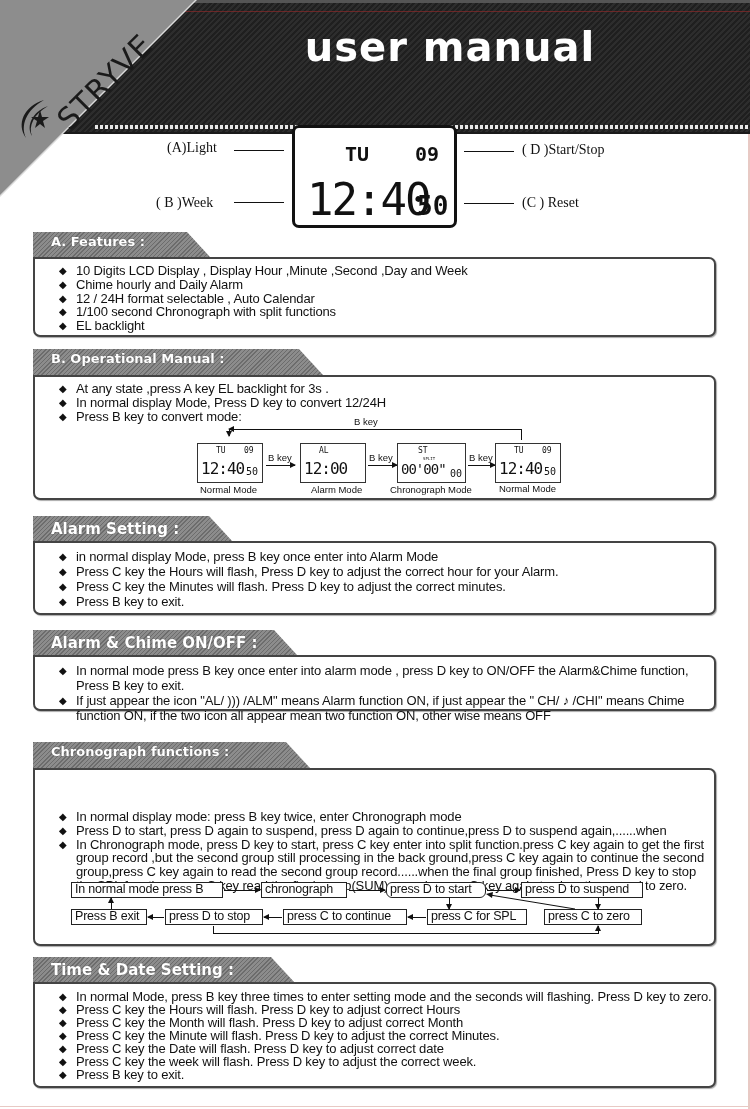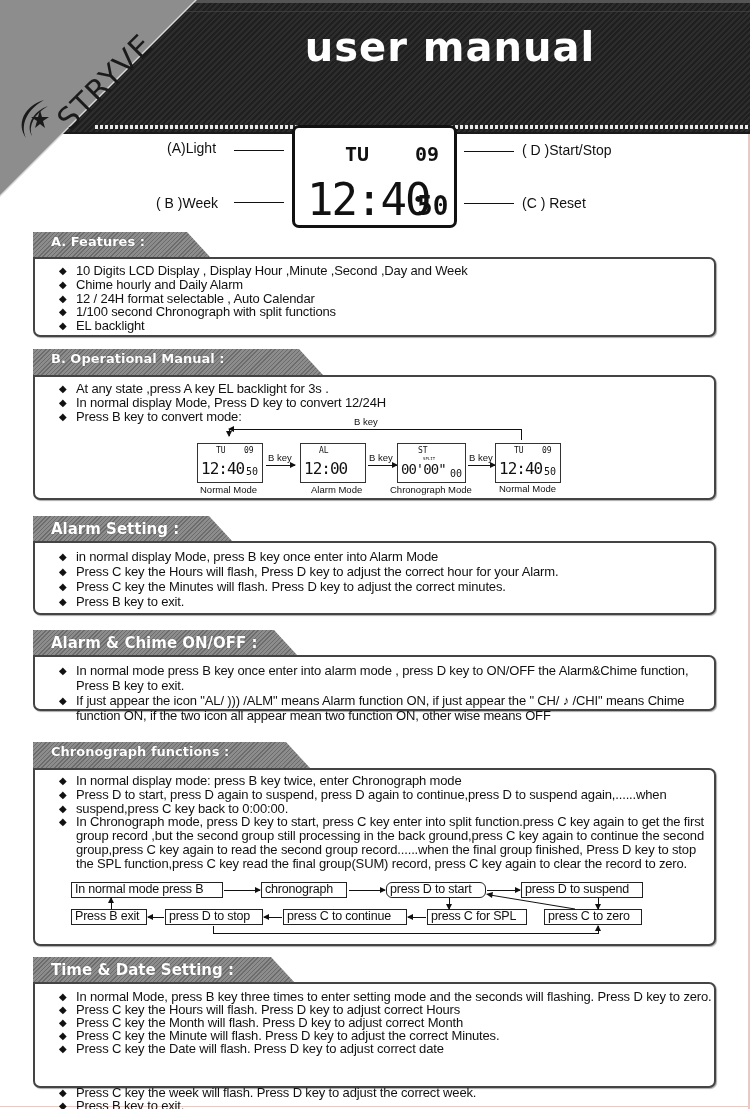--- a/index.html
+++ b/index.html
@@ -46,21 +46,21 @@
 
   
   .lcd {
     position: absolute; left: 292px; top: 125px; width: 165px; height: 103px;
     border: 3px solid #111; border-radius: 7px; background: #fff;
   }
   .lcd .day { position: absolute; left: 50px; top: 14px; font-family: "DejaVu Sans Mono", monospace; font-size: 20px; font-weight: bold; }
   .lcd .date { position: absolute; left: 120px; top: 14px; font-family: "DejaVu Sans Mono", monospace; font-size: 20px; font-weight: bold; }
   .lcd .time { position: absolute; left: 12px; top: 48px; font-family: "DejaVu Sans Mono", monospace; font-size: 44px; letter-spacing: -2px; line-height: 48px; }
   .lcd .sec { position: absolute; left: 122px; top: 64px; font-family: "DejaVu Sans Mono", monospace; font-size: 26px; font-weight: bold; line-height: 28px; }
-  .btn-label { position: absolute; font-size: 14px; font-family: Liberation Sans, sans-serif; color: #111; }
+  .btn-label { position: absolute; font-size: 14px; font-family: Liberation Serif, serif; color: #111; }
   .leader { position: absolute; height: 1px; background: #111; }
 
   
   .sec-tab {
     position: absolute; left: 33px; height: 26px;
     background: repeating-linear-gradient(135deg, #6c6c6c 0 1px, #8c8c8c 1px 3px);
     clip-path: polygon(0 0, calc(100% - 24px) 0, 100% 100%, 0 100%);
   }
   .sec-tab span {
     position: absolute; left: 18px; top: 2px; color: #fff; font-weight: bold;
@@ -237,24 +237,23 @@
   <ul class="bullets" style="padding-top:6px; padding-right:8px;">
     <li class="cond" style="line-height:15px;">In normal mode press B key once enter into alarm mode , press D key to ON/OFF the Alarm&amp;Chime function, Press B key to exit.</li>
     <li class="cond" style="line-height:15px;">If just appear the icon  "AL/ ))) /ALM"  means Alarm function ON, if just appear the  " CH/ ♪ /CHI" means Chime function ON, if the two icon all appear mean two function ON, other wise means OFF</li>
   </ul>
 </div>
 
 <div class="sec-tab" style="top:742px; width:277px;">
   <span>Chronograph functions :</span>
 </div>
 <div class="sec-box" style="top:768px; height:178px;">
-  <ul class="bullets" style="padding-top:4px; padding-right:6px;">
+  <ul class="bullets" style="padding-top:4px; padding-right:6px;margin-top:36px;">
     <li class="cond">In normal display mode: press B key twice, enter Chronograph mode</li>
     <li class="cond2">Press D to start, press D again to suspend, press D again to continue,press D to suspend again,......when</li>
-    <li class="cond">suspend,press C key back to 0:00:00.</li>
     <li class="cond2">In Chronograph mode, press D key to start, press C key enter into split function.press C key again to get the first group record ,but the second group still processing in the back ground,press C key again to continue the second group,press C key again to read the second group record......when the final group finished, Press D key to stop the SPL function,press C key read the final group(SUM) record, press C key again to clear the record to zero.</li>
   </ul>
 </div>
 
 <div class="fbox" style="left:71px; top:882px; width:152px;">In normal mode press B</div>
 <div class="arrow-h" style="left:224px; top:890px; width:36px;"></div>
 <div class="fbox" style="left:261px; top:882px; width:86px;">chronograph</div>
 <div class="arrow-h" style="left:349px; top:890px; width:36px;"></div>
 <div class="fbox" style="left:386px; top:882px; width:100px;border-radius:6px;">press D to start</div>
 <div class="arrow-h" style="left:487px; top:890px; width:33px;"></div>
@@ -283,16 +282,16 @@
 <div class="sec-tab small" style="top:957px; width:262px;">
   <span>Time &amp; Date Setting :</span>
 </div>
 <div class="sec-box" style="top:982px; height:106px;">
   <ul class="bullets" style="padding-top:6px;">
     <li class="cond2" style="line-height:13px;">In normal Mode, press B key three times to enter setting mode and the seconds will flashing. Press D key to zero.</li>
     <li class="cond" style="line-height:13px;">Press C key the Hours will flash. Press D key to adjust correct Hours</li>
     <li class="cond" style="line-height:13px;">Press C key the Month will flash. Press D key to adjust correct Month</li>
     <li class="cond" style="line-height:13px;">Press C key the Minute will flash. Press D key to adjust the correct Minutes.</li>
     <li class="cond" style="line-height:13px;">Press C key the Date will flash. Press D key to adjust correct date</li>
-    <li class="cond" style="line-height:13px;margin-top:31px;">Press C key the week will flash. Press D key to adjust the correct week.</li>
+    <li class="cond" style="line-height:13px;">Press C key the week will flash. Press D key to adjust the correct week.</li>
     <li class="cond" style="line-height:13px;">Press B key to exit.</li>
   </ul>
 </div>
 
 </body></html>

